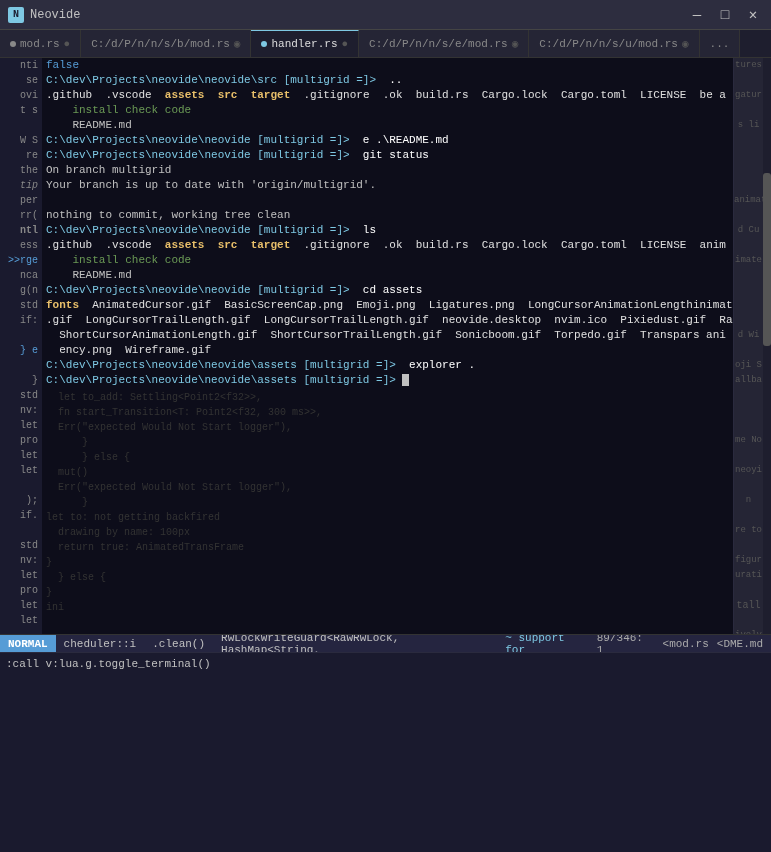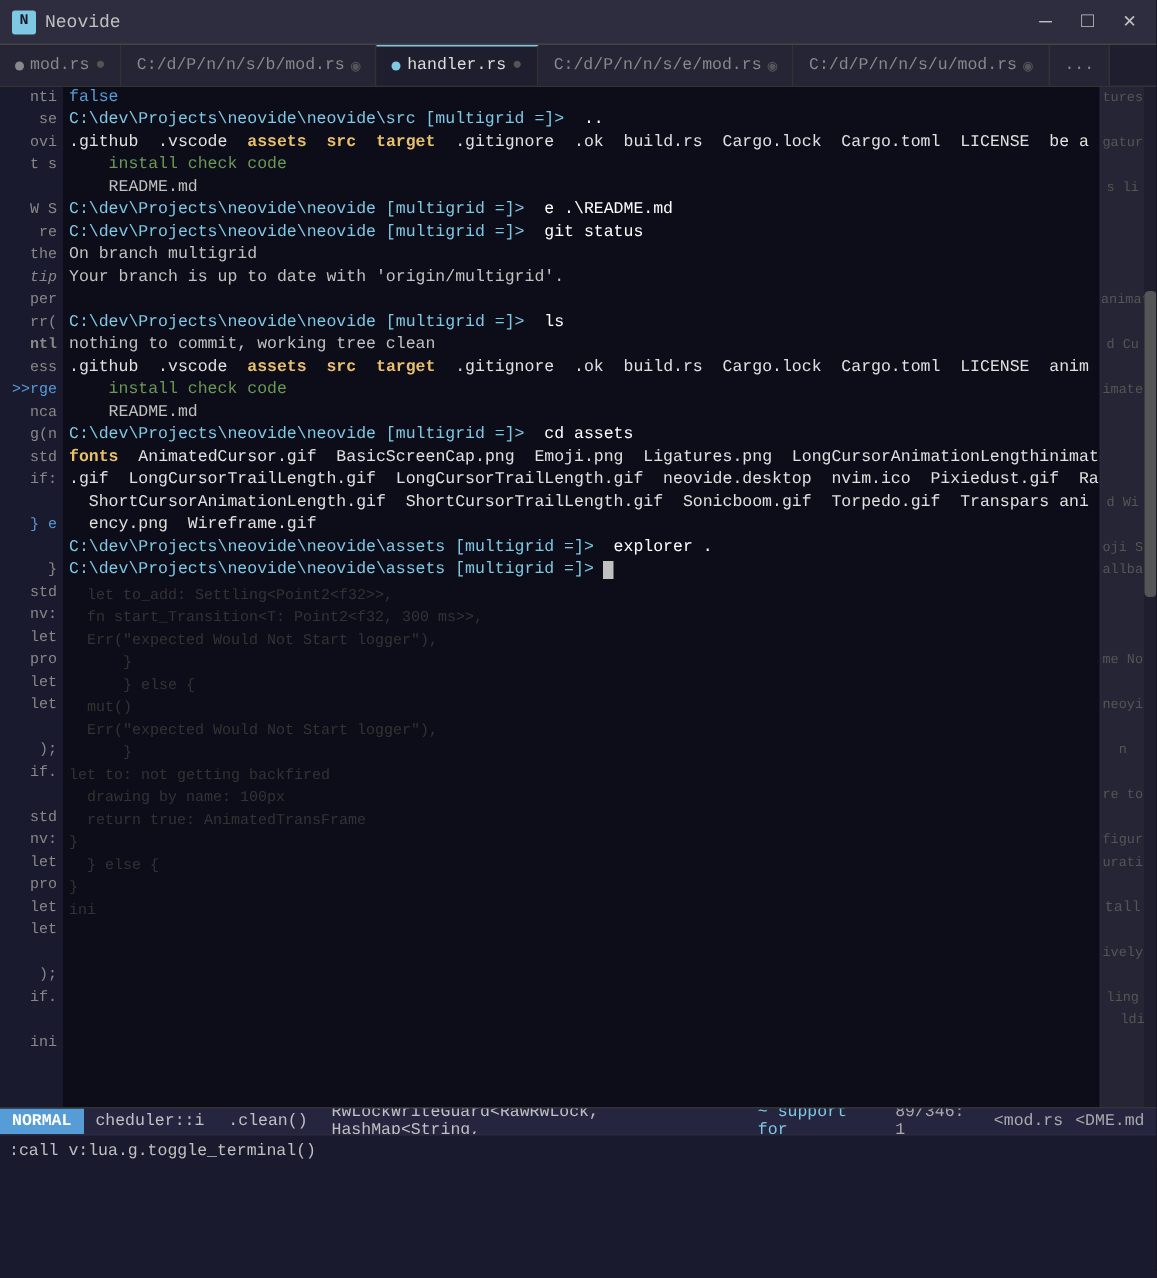--- a/index.html
+++ b/index.html
@@ -264,21 +264,21 @@
   </div>
   <div class="tab">
     <span class="tab-name">C:/d/P/n/n/s/u/mod.rs</span>
     <span class="tab-separator">◉</span>
   </div>
   <div class="tab">
     <span class="tab-name">...</span>
   </div>
 </div>
 
-<div id="main" style="height: 680px;">
+<div id="main" style="height: 576px;">
   <div id="editor-full">
 
     <div id="code-left" style="width:42px; background:#1a1a2e; overflow:hidden;">
       <div class="cl-line" style="color:#888; font-size:10px;">nti</div>
       <div class="cl-line" style="color:#888; font-size:10px;">se</div>
       <div class="cl-line" style="color:#888; font-size:10px;">ovi</div>
       <div class="cl-line" style="color:#888; font-size:10px;">t s</div>
       <div class="cl-line"></div>
       <div class="cl-line" style="color:#888; font-size:10px;">W S</div>
       <div class="cl-line" style="color:#888; font-size:10px;">re</div>
@@ -329,23 +329,23 @@
       <div class="code-line" style="color:#e0e0e0;">.github  .vscode  <span class="dir-name">assets</span>  <span class="dir-name">src</span>  <span class="dir-name">target</span>  .gitignore  .ok  build.rs  Cargo.lock  Cargo.toml  LICENSE  be a</div>
       <div class="code-line" style="color:#6a9955;">    install check code</div>
       <div class="code-line" style="color:#c0c0c0;">    README.md</div>
 
       <div class="code-line"><span class="path">C:\dev\Projects\neovide\neovide [multigrid =]&gt;</span><span class="cmd">  e .\README.md</span></div>
 
       <div class="code-line"><span class="path">C:\dev\Projects\neovide\neovide [multigrid =]&gt;</span><span class="cmd">  git status</span></div>
       <div class="code-line" style="color:#c0c0c0;">On branch multigrid</div>
       <div class="code-line" style="color:#c0c0c0;">Your branch is up to date with 'origin/multigrid'.</div>
       <div class="code-line"></div>
+      <div class="code-line" style="color:#c0c0c0;">nothing to commit, working tree clean</div>
+
       <div class="code-line"><span class="path">C:\dev\Projects\neovide\neovide [multigrid =]&gt;</span><span class="cmd">  ls</span></div>
-
-      <div class="code-line" style="color:#c0c0c0;">nothing to commit, working tree clean</div>
       <div class="code-line" style="color:#e0e0e0;">.github  .vscode  <span class="dir-name">assets</span>  <span class="dir-name">src</span>  <span class="dir-name">target</span>  .gitignore  .ok  build.rs  Cargo.lock  Cargo.toml  LICENSE  anim</div>
       <div class="code-line" style="color:#6a9955;">    install check code</div>
       <div class="code-line" style="color:#c0c0c0;">    README.md</div>
 
       <div class="code-line"><span class="path">C:\dev\Projects\neovide\neovide [multigrid =]&gt;</span><span class="cmd">  cd assets</span></div>
 
       <div class="code-line" style="color:#e0e0e0;"><span class="dir-name">fonts</span>  AnimatedCursor.gif  BasicScreenCap.png  Emoji.png  Ligatures.png  LongCursorAnimationLengthinimate</div>
       <div class="code-line" style="color:#e0e0e0;">.gif  LongCursorTrailLength.gif  LongCursorTrailLength.gif  neovide.desktop  nvim.ico  Pixiedust.gif  Railgun.gif  Ripple.gif  ani</div>
       <div class="code-line" style="color:#e0e0e0;">  ShortCursorAnimationLength.gif  ShortCursorTrailLength.gif  Sonicboom.gif  Torpedo.gif  Transpars ani</div>
       <div class="code-line" style="color:#e0e0e0;">  ency.png  Wireframe.gif</div>

